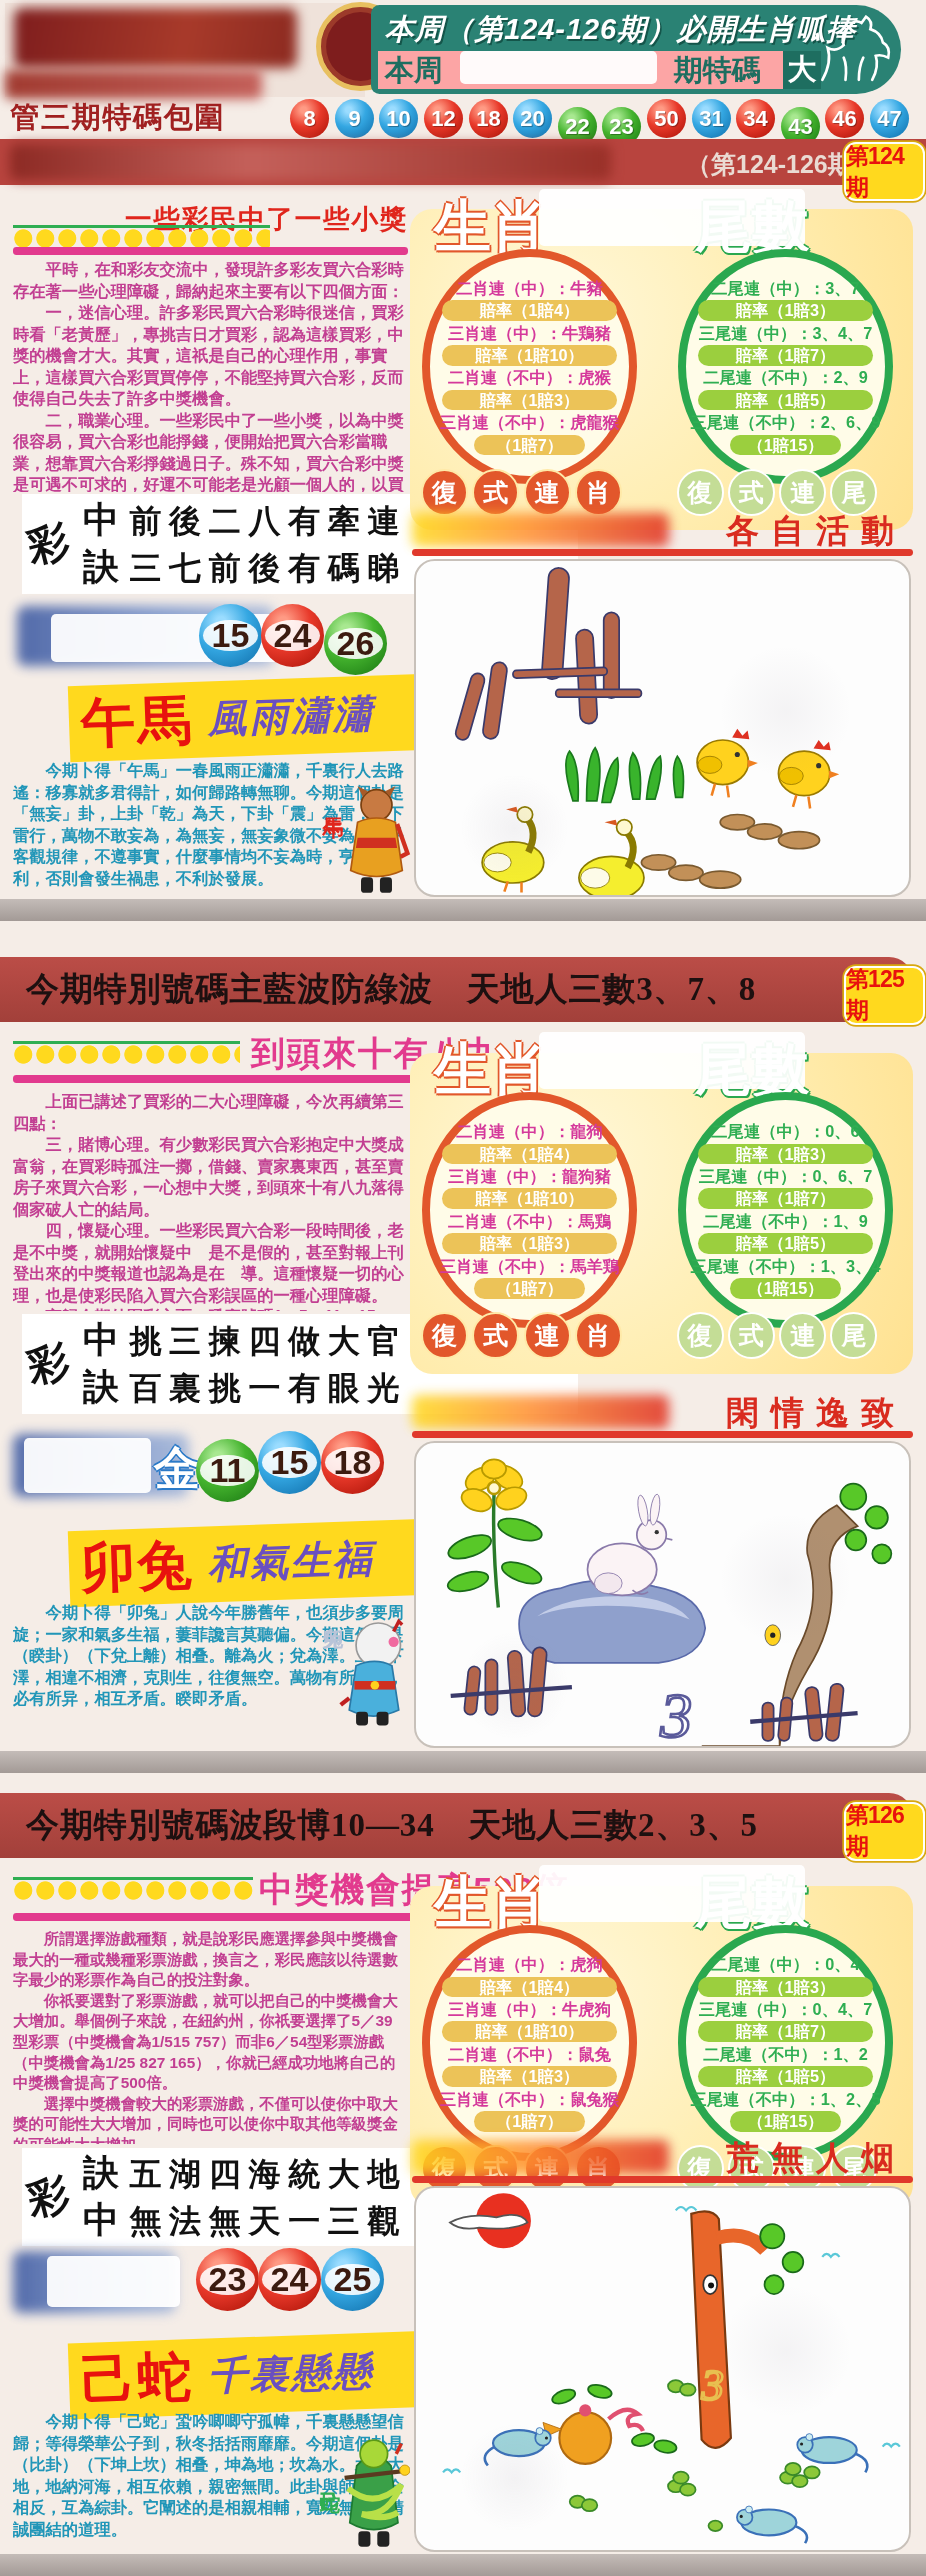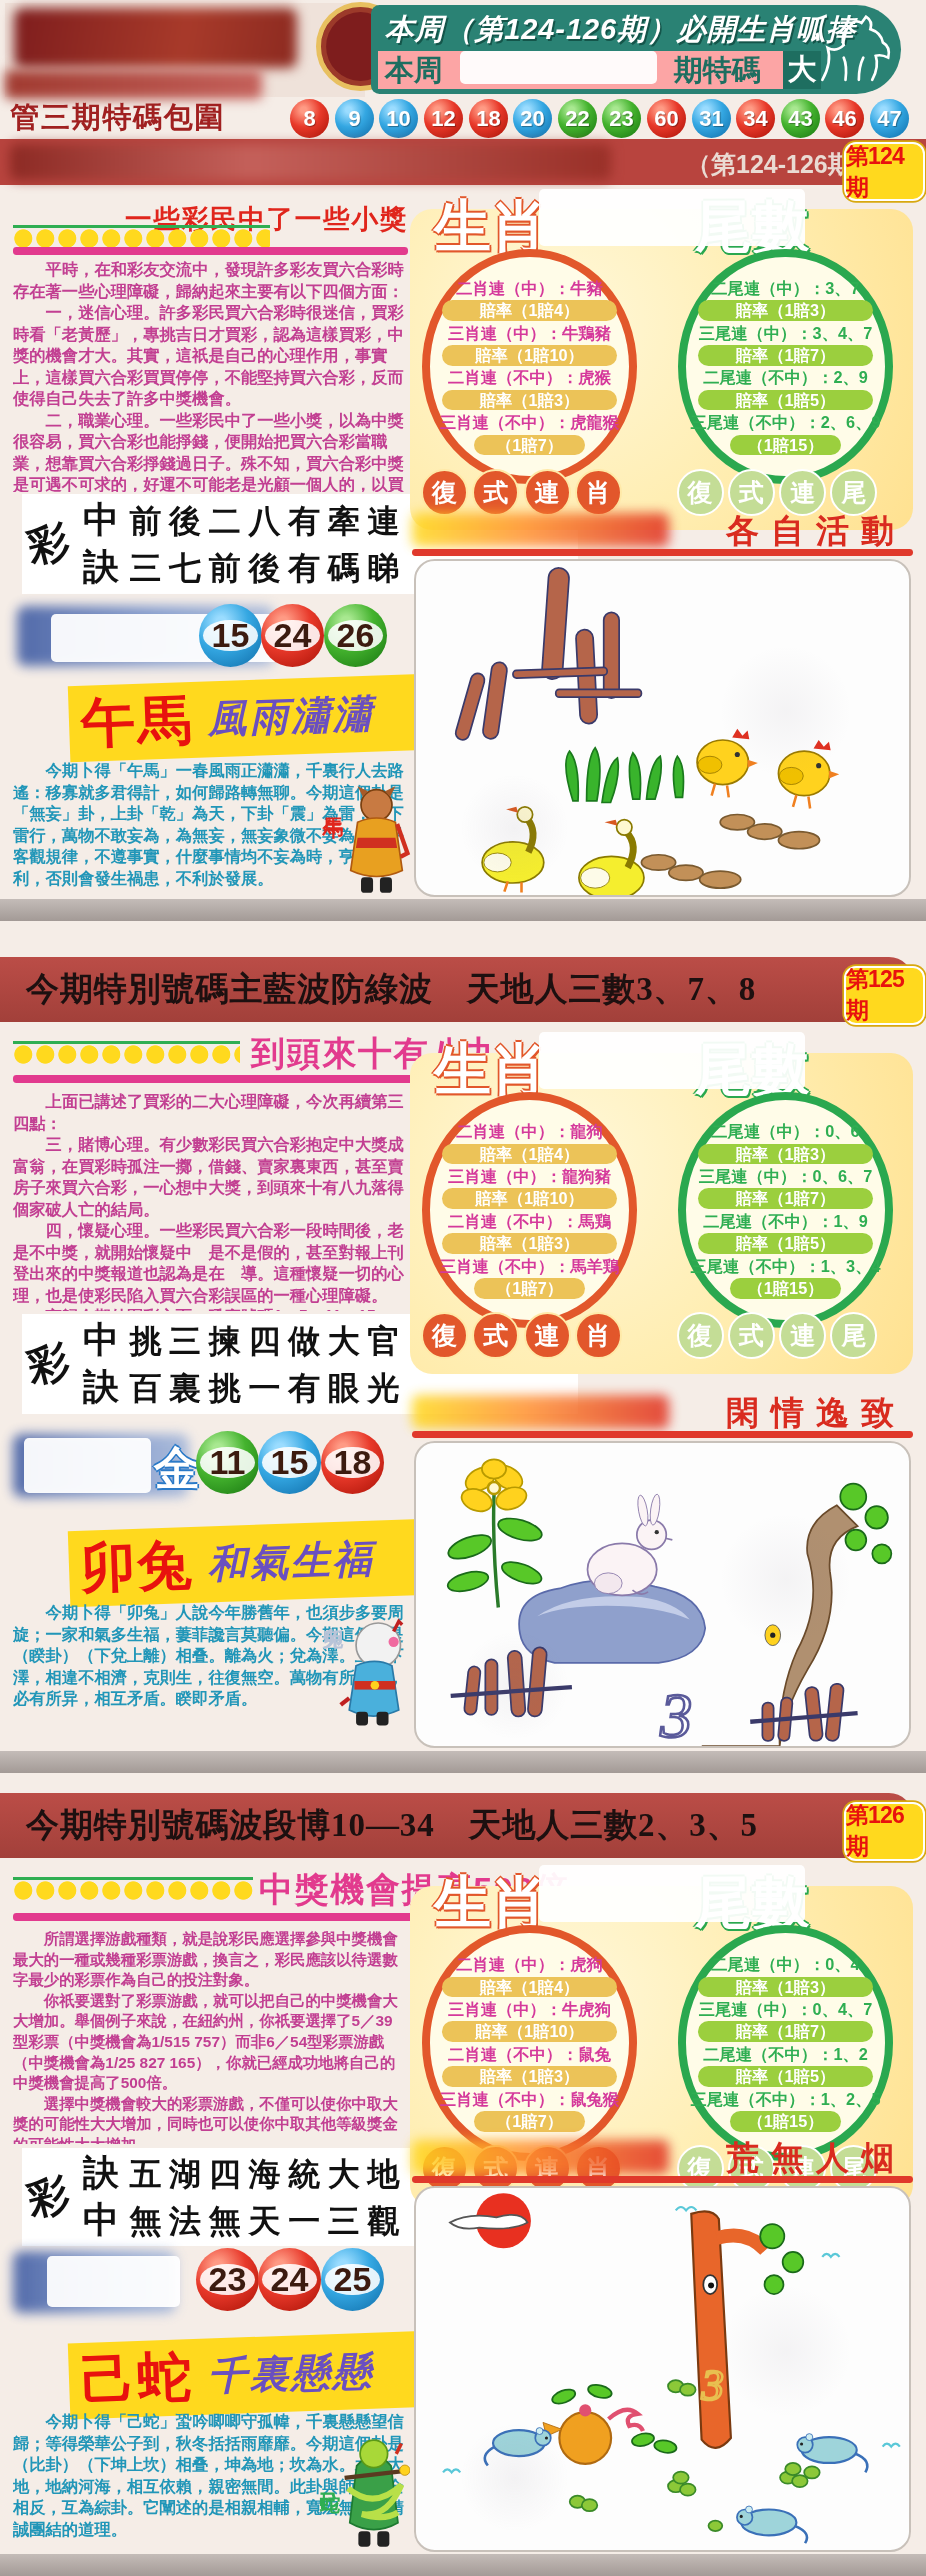--- a/index.html
+++ b/index.html
@@ -15,21 +15,21 @@
   .emblem{left:316px;top:1.7px;width:79px;height:79px;border-radius:50%;background:#7e1d1d;border:5.1px solid #e8c060;box-shadow:inset 0 0 0 5.1px #9c3a2a;}
   .banner{left:371px;top:5.1px;width:530px;height:89px;background:#2a8274;border-radius:8.6px 45px 45px 8.6px;}
   .bl1{position:absolute;left:13.7px;top:5.1px;color:#fff;font-size:29px;font-weight:900;font-style:italic;letter-spacing:0.9px;text-shadow:1.7px 1.7px 0 #14554a;white-space:nowrap;}
   .bl2{position:absolute;left:6.9px;top:46px;width:400px;height:38px;background:#fca5a5;display:flex;align-items:flex-start;gap:17px;padding-left:6.9px;font-size:29px;font-weight:900;color:#1e6e60;}
   .dabox{position:absolute;left:412px;top:46px;width:38px;height:38px;background:#1e6e60;color:#fff;font-size:29px;font-weight:900;display:flex;align-items:center;justify-content:center;}
   .ballrow-label{left:10.3px;top:98px;font-family:Liberation Sans, sans-serif;font-size:29px;font-weight:900;color:#a02020;letter-spacing:1.7px;}
   .ball{position:absolute;border-radius:50%;display:flex;align-items:center;justify-content:center;font-weight:900;}
   .ball-top{width:39px;height:39px;font-size:22px;color:#fff;text-shadow:0.9px 0.9px 0.9px rgba(0,0,0,.35);}
   .ball[data-c="red"]{background:radial-gradient(circle at 35% 28%,#ff9a84 8%,#e8392a 45%,#a81005);}
   .ball[data-c="blue"]{background:radial-gradient(circle at 35% 28%,#9adcff 8%,#34a7e2 45%,#0e6ca8);}
-  .ball[data-c="green"]{background:radial-gradient(circle at 35% 28%,#a8e890 8%,#44b32e 45%,#177410);}
+  .ball[data-c="green"]{background:radial-gradient(circle at 35% 28%,#a8e890 8%,#44b32e 45%,#177410);margin-top:8px;}
   .ball-big{width:63px;height:63px;font-size:34px;color:#3c1b10;}
   .ball-big::before{content:"";position:absolute;left:7%;top:25%;width:86%;height:50%;background:rgba(255,255,255,.88);border-radius:50%;}
   .ball-big span{position:relative;}
   .pstrip{left:0;top:139px;width:927px;height:46px;background:#b8443e;}
   .psmear{left:10.3px;top:5.1px;width:601px;height:36px;background:linear-gradient(90deg,#8c2a24,#c4605a 40%,#993028);border-radius:6.9px;}
   .prange{position:absolute;left:686px;top:8.6px;color:#eadbd3;font-size:25px;font-weight:700;}
   .badge{position:absolute;background:#ffd91e;border:2.6px solid #fff;box-shadow:0 0 0 1.7px #d8a810;border-radius:12px;color:#e8120e;font-weight:900;font-size:23px;display:flex;align-items:center;justify-content:center;letter-spacing:-0.9px;}
   
   .sec{position:absolute;left:0;width:927px;}
   #s1{top:187px;height:714px;} #s2{top:957px;height:794px;} #s3{top:1793px;height:762px;}
@@ -130,21 +130,21 @@
   <div class="ball ball-top" style="left:513px;top:99px;" data-c="blue">
       <span>20</span>
     </div>
   <div class="ball ball-top" style="left:558px;top:99px;" data-c="green">
       <span>22</span>
     </div>
   <div class="ball ball-top" style="left:602px;top:99px;" data-c="green">
       <span>23</span>
     </div>
   <div class="ball ball-top" style="left:647px;top:99px;" data-c="red">
-      <span>60</span>
+      <span>50</span>
     </div>
   <div class="ball ball-top" style="left:692px;top:99px;" data-c="blue">
       <span>31</span>
     </div>
   <div class="ball ball-top" style="left:736px;top:99px;" data-c="red">
       <span>34</span>
     </div>
   <div class="ball ball-top" style="left:781px;top:99px;" data-c="green">
       <span>43</span>
     </div>

